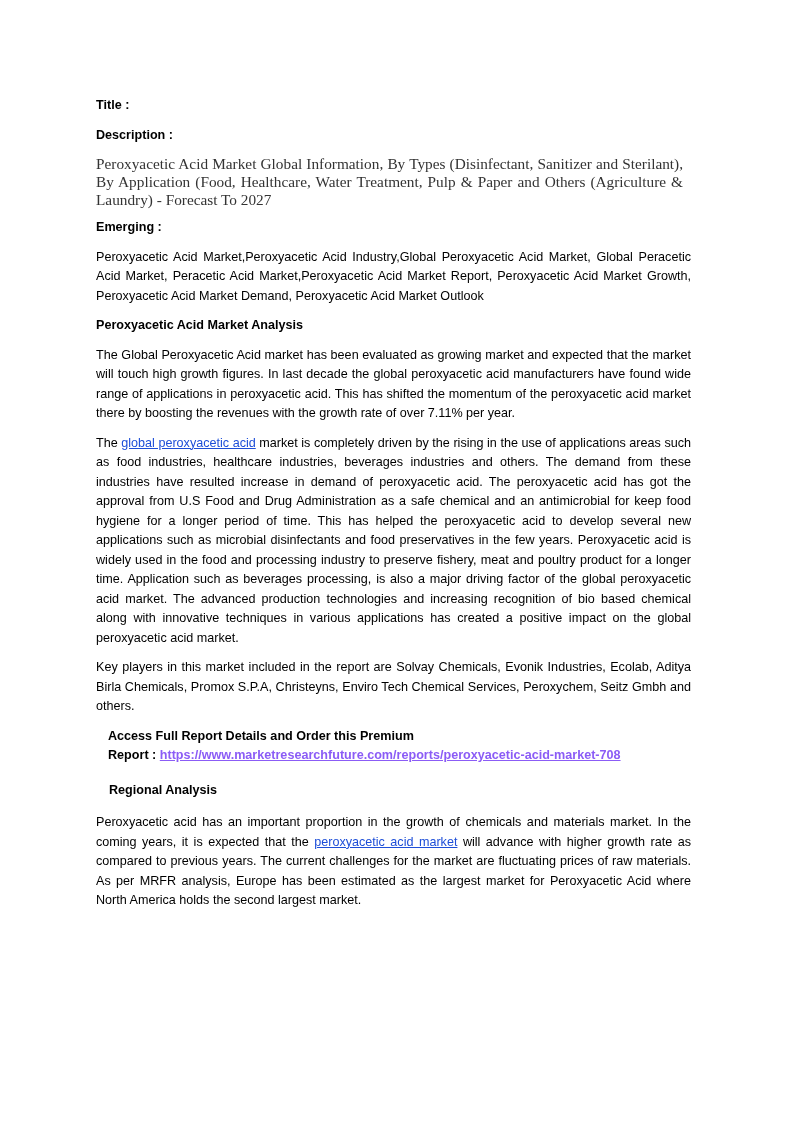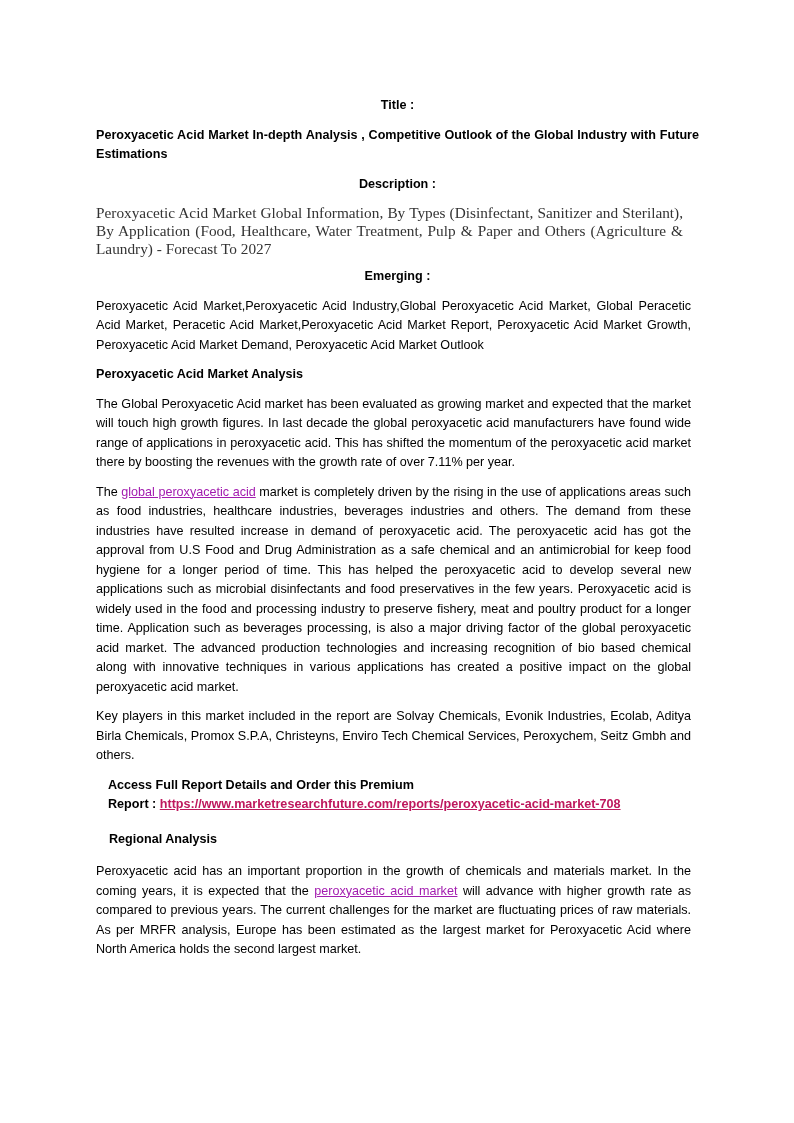--- a/index.html
+++ b/index.html
@@ -1,33 +1,32 @@
 <!DOCTYPE html>
 <html><head>
 <meta charset="utf-8">
 <style>
   html, body { margin: 0; padding: 0; background: #ffffff; }
   body { width: 794px; height: 1123px; position: relative; overflow: hidden; color: #000; }
   .page { position: absolute; left: 96px; top: 96px; width: 603px; font-family: "Liberation Sans", sans-serif; font-size: 12.6px; line-height: 19.5px; }
-  .label { font-weight: bold; margin: 0 0 10px 0; text-align: center; }
+  .label { font-weight: bold; margin: 0 0 10px 0; }
   .subhead { font-weight: bold; margin: 0 0 10px 0; }
   p { margin: 0 8px 10px 0; text-align: justify; }
   .desc { font-family: "Liberation Serif", serif; font-size: 15.3px; line-height: 18px; color: #333; margin: 0 16px 9px 0; text-align: justify; }
   .title-text { font-weight: bold; margin: 0 0 10px 0; text-align: justify; }
-  a.link { color: #a21caf; }
-  a.link-bold { color: #be185d; text-decoration: underline; font-weight: bold; }
+  a.link { color: #1d4ed8; }
+  a.link-bold { color: #8b5cf6; text-decoration: underline; font-weight: bold; }
   .access { font-weight: bold; margin: 0 0 15px 12px; }
   .regional-head { font-weight: bold; margin: 13px; }
 </style>
 </head>
 <body>
 
 <div class="page">
   <div class="label">Title :</div>
-  <div class="title-text">Peroxyacetic Acid Market In-depth Analysis , Competitive Outlook of the Global Industry with Future Estimations</div>
   <div class="label">Description :</div>
   <div class="desc">Peroxyacetic Acid Market Global Information, By Types (Disinfectant, Sanitizer and Sterilant), By Application (Food, Healthcare, Water Treatment, Pulp &amp; Paper and Others (Agriculture &amp; Laundry) - Forecast To 2027</div>
   <div class="label">Emerging :</div>
   <p>Peroxyacetic Acid Market,Peroxyacetic Acid Industry,Global Peroxyacetic Acid Market, Global Peracetic Acid Market, Peracetic Acid Market,Peroxyacetic Acid Market Report, Peroxyacetic Acid Market Growth, Peroxyacetic Acid Market Demand, Peroxyacetic Acid Market Outlook</p>
 
   <div class="subhead">Peroxyacetic Acid Market Analysis</div>
   <p>The Global Peroxyacetic Acid market has been evaluated as growing market and expected that the market will touch high growth figures. In last decade the global peroxyacetic acid manufacturers have found wide range of applications in peroxyacetic acid. This has shifted the momentum of the peroxyacetic acid market there by boosting the revenues with the growth rate of over 7.11% per year.</p>
   <p><span>The </span><a class="link" href="#">global peroxyacetic acid</a><span> market is completely driven by the rising in the use of applications areas such as food industries, healthcare industries, beverages industries and others. The demand from these industries have resulted increase in demand of peroxyacetic acid. The peroxyacetic acid has got the approval from U.S Food and Drug Administration as a safe chemical and an antimicrobial for keep food hygiene for a longer period of time. This has helped the peroxyacetic acid to develop several new applications such as microbial disinfectants and food preservatives in the few years. Peroxyacetic acid is widely used in the food and processing industry to preserve fishery, meat and poultry product for a longer time. Application such as beverages processing, is also a major driving factor of the global peroxyacetic acid market. The advanced production technologies and increasing recognition of bio based chemical along with innovative techniques in various applications has created a positive impact on the global peroxyacetic acid market.</span></p>
 
   <p>Key players in this market included in the report are Solvay Chemicals, Evonik Industries, Ecolab, Aditya Birla Chemicals, Promox S.P.A, Christeyns, Enviro Tech Chemical Services, Peroxychem, Seitz Gmbh and others.</p>

